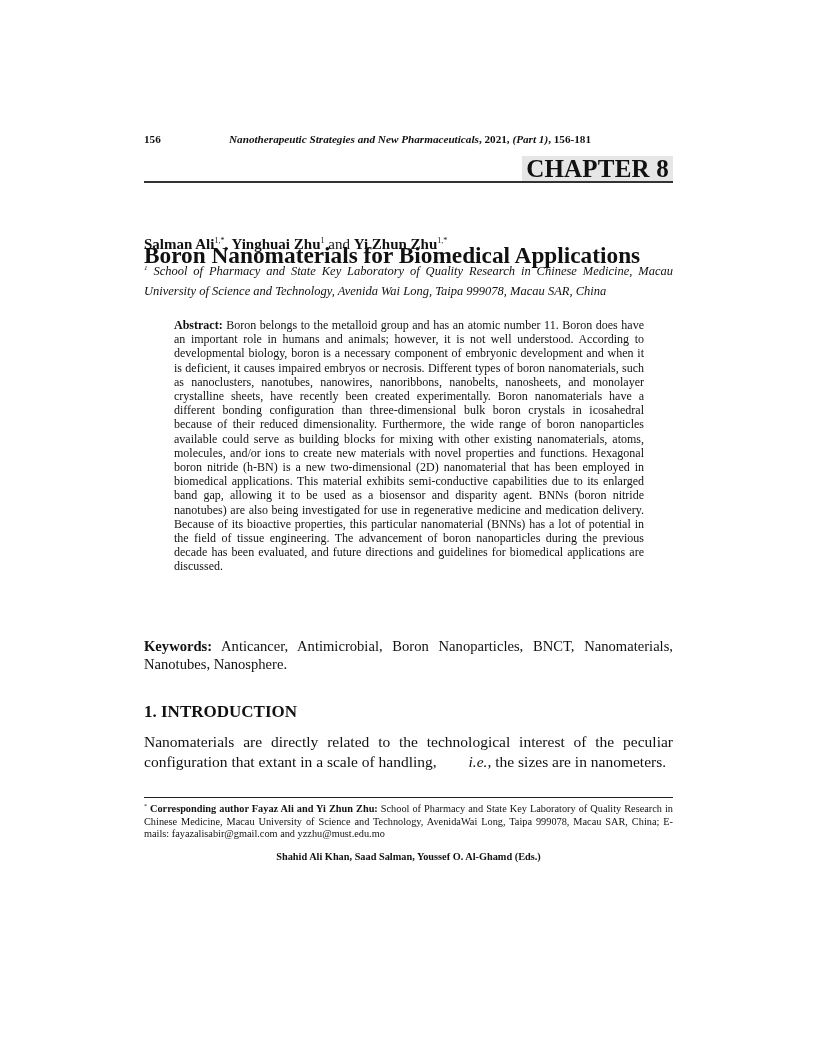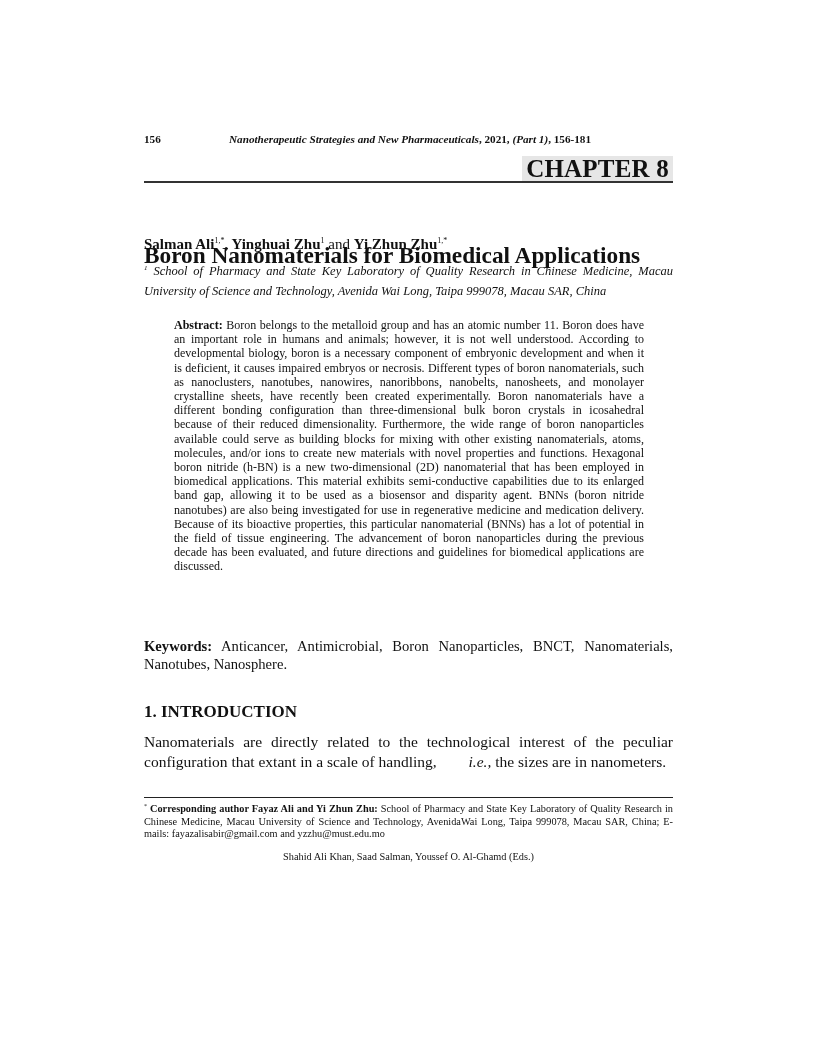--- a/index.html
+++ b/index.html
@@ -23,21 +23,21 @@
     .abstract b { font-weight: bold; }
     .keywords { left: 144px; top: 637px; width: 529px; font-size: 14.6px; line-height: 18px; text-align: justify; }
     .keywords b { font-weight: bold; }
     .intro-h { left: 144px; top: 702px; font-size: 17px; font-weight: bold; }
     .intro-p { left: 144px; top: 732px; width: 529px; font-size: 15.5px; line-height: 19.5px; text-align: justify; }
     .intro-p i { font-style: italic; margin-left: 28px; }
     .rule-foot { left: 144px; top: 797px; width: 529px; height: 1px; background: #222; }
     .footnote { left: 144px; top: 800px; width: 529px; font-size: 10.3px; line-height: 12.5px; text-align: justify; }
     .footnote sup { font-size: 6px; vertical-align: 4px; }
     .footnote b { font-weight: bold; }
-    .publisher { left: 144px; top: 851px; width: 529px; font-size: 10.3px; font-weight: normal; text-align: center; line-height: 12.5px; }
+    .publisher { left: 144px; top: 851px; width: 529px; font-size: 10.3px; font-weight: bold; text-align: center; line-height: 12.5px; }
   </style>
 </head>
 <body>
 
 <div class="abs running-head">
   <span class="pg">156</span>
   <span class="src"><i>Nanotherapeutic Strategies and New Pharmaceuticals</i><span>, 2021, </span><i>(Part 1)</i><span>, 156-181</span></span>
 </div>
 
 <div class="abs chapter">CHAPTER 8</div>

